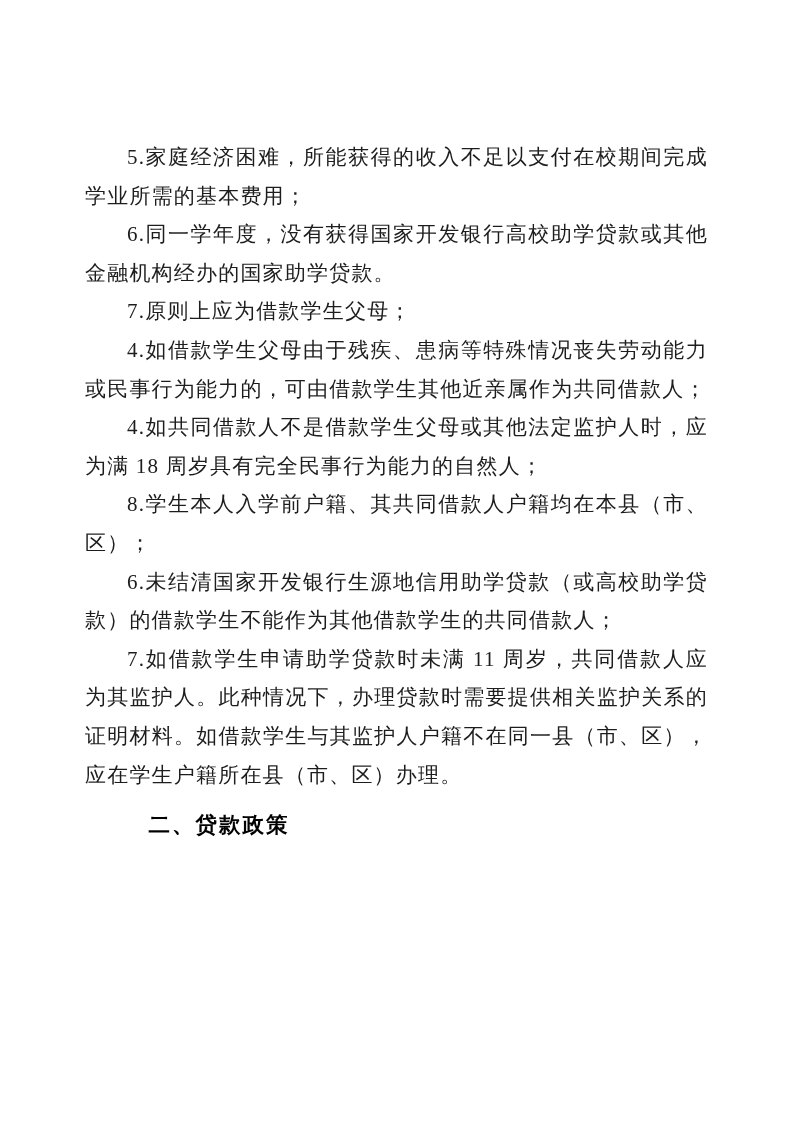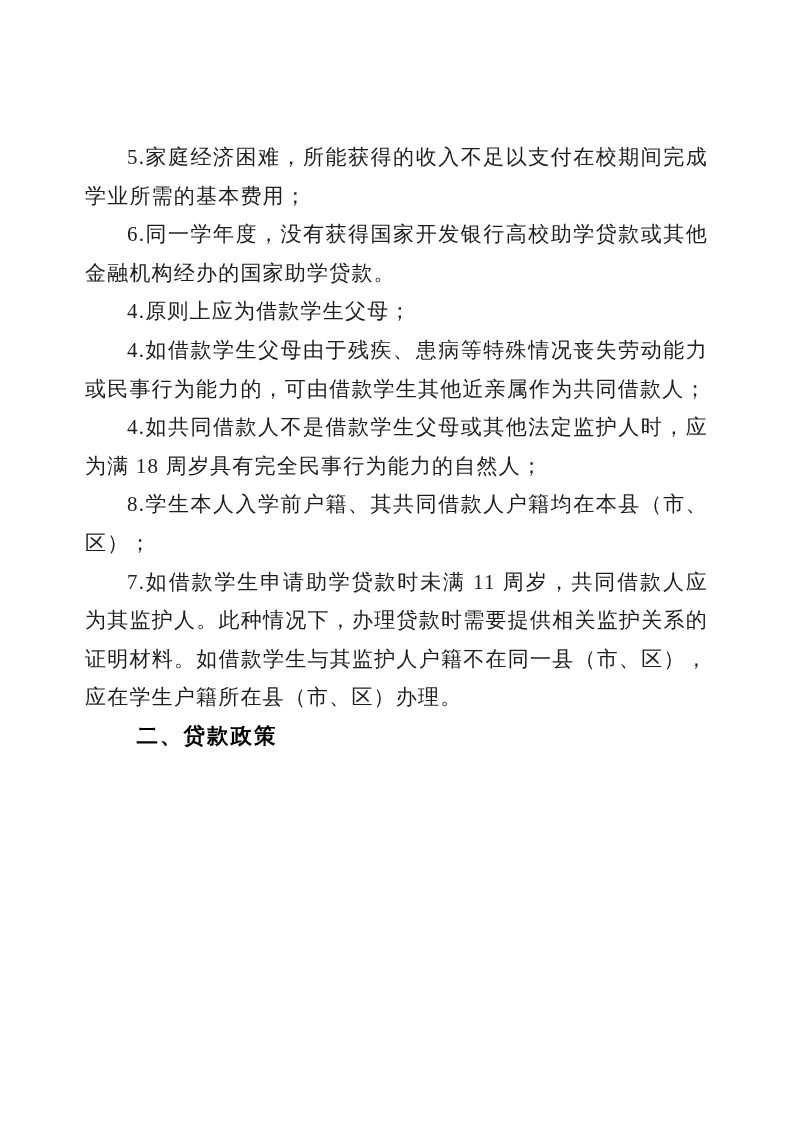--- a/index.html
+++ b/index.html
@@ -26,38 +26,39 @@
   }
   .doc-content p {
     margin: 0;
     padding: 0;
     text-align: justify;
     text-justify: inter-character;
     text-indent: 2em;
     letter-spacing: 1.2px;
   }
   .doc-content h2.section-heading {
-    margin: 0;
+    margin: 12px;
     padding: 0;
     font-family: "Liberation Sans", "DejaVu Sans", sans-serif;
     font-weight: bold;
     font-size: 21.5px;
     line-height: 38.6px;
     color: #000000;
     text-indent: 2.4em;
     letter-spacing: 2px;
   }
 </style>
 </head>
 <body>
 
 <div class="page">
   <div class="doc-content">
     <p>5.家庭经济困难，所能获得的收入不足以支付在校期间完成学业所需的基本费用；</p>
     <p>6.同一学年度，没有获得国家开发银行高校助学贷款或其他金融机构经办的国家助学贷款。</p>
-    <p>4.原则上应为借款学生父母；</p>
+    <p>7.原则上应为借款学生父母；</p>
     <p>4.如借款学生父母由于残疾、患病等特殊情况丧失劳动能力或民事行为能力的，可由借款学生其他近亲属作为共同借款人；</p>
     <p>4.如共同借款人不是借款学生父母或其他法定监护人时，应为满 18 周岁具有完全民事行为能力的自然人；</p>
     <p>8.学生本人入学前户籍、其共同借款人户籍均在本县（市、区）；</p>
+    <p>6.未结清国家开发银行生源地信用助学贷款（或高校助学贷款）的借款学生不能作为其他借款学生的共同借款人；</p>
     <p>7.如借款学生申请助学贷款时未满 11 周岁，共同借款人应为其监护人。此种情况下，办理贷款时需要提供相关监护关系的证明材料。如借款学生与其监护人户籍不在同一县（市、区），应在学生户籍所在县（市、区）办理。</p>
     <h2 class="section-heading">二、贷款政策</h2>
   </div>
 </div>
 
 </body></html>

